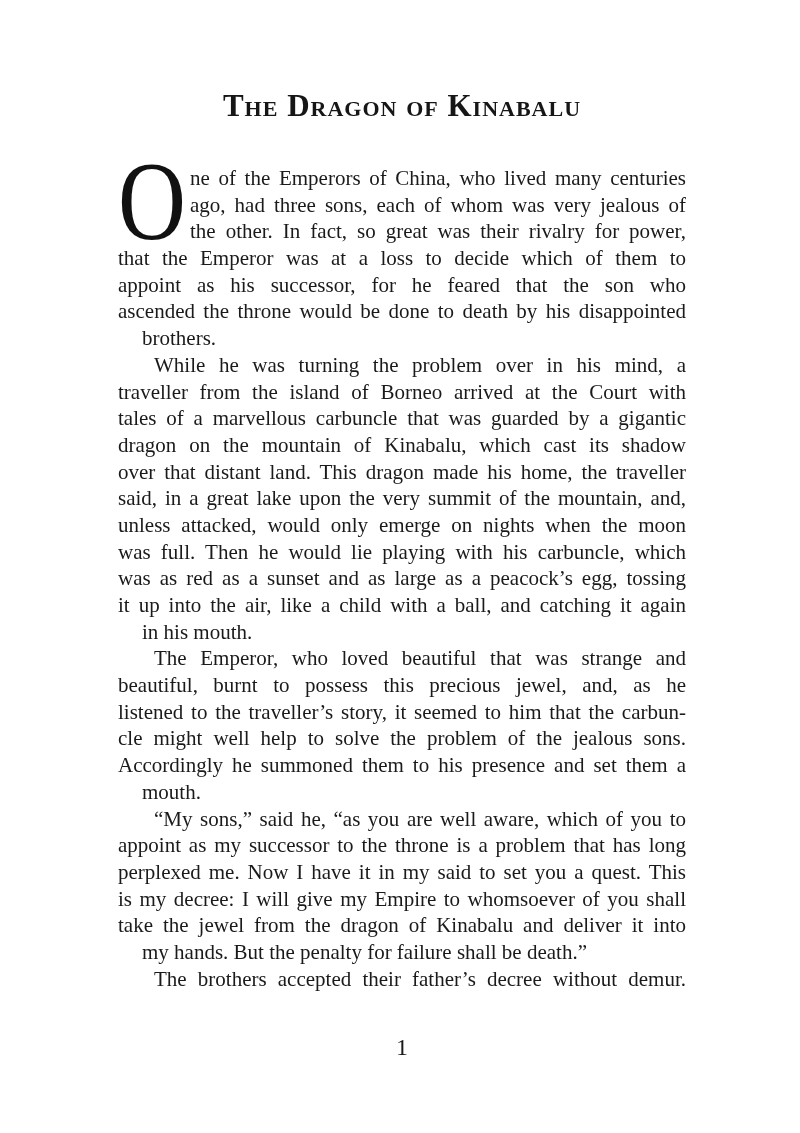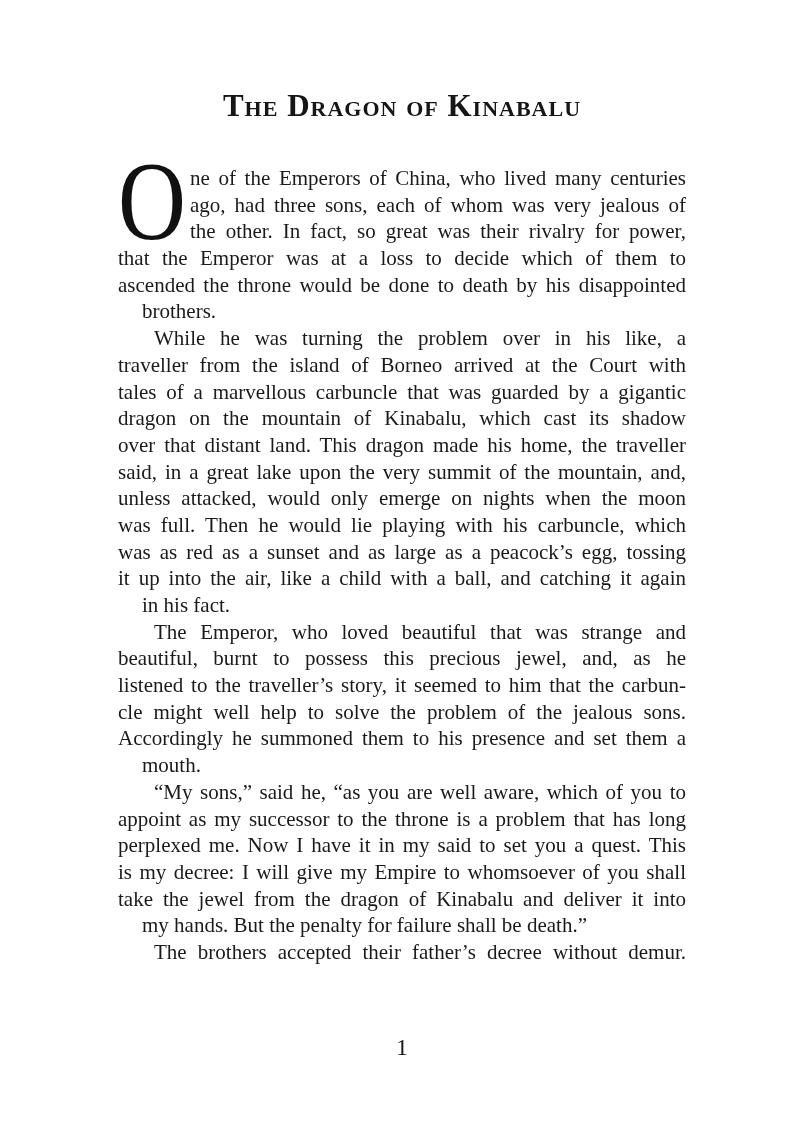--- a/index.html
+++ b/index.html
@@ -76,36 +76,37 @@
   <div class="column">
 
     <div class="para">
       <div class="dropcap">
           <span>O</span>
         </div>
       <div class="line">ne of the Emperors of China, who lived many centuries</div>
       <div class="line">ago, had three sons, each of whom was very jealous of</div>
       <div class="line">the other. In fact, so great was their rivalry for power,</div>
       <div class="line">that the Emperor was at a loss to decide which of them to</div>
+      <div class="line">appoint as his successor, for he feared that the son who</div>
       <div class="line">ascended the throne would be done to death by his disappointed</div>
       <div class="line end">brothers.</div>
     </div>
 
     <div class="para">
-      <div class="line ind">While he was turning the problem over in his like, a</div>
+      <div class="line ind">While he was turning the problem over in his mind, a</div>
       <div class="line">traveller from the island of Borneo arrived at the Court with</div>
       <div class="line">tales of a marvellous carbuncle that was guarded by a gigantic</div>
       <div class="line">dragon on the mountain of Kinabalu, which cast its shadow</div>
       <div class="line">over that distant land. This dragon made his home, the traveller</div>
       <div class="line">said, in a great lake upon the very summit of the mountain, and,</div>
       <div class="line">unless attacked, would only emerge on nights when the moon</div>
       <div class="line">was full. Then he would lie playing with his carbuncle, which</div>
       <div class="line">was as red as a sunset and as large as a peacock’s egg, tossing</div>
       <div class="line">it up into the air, like a child with a ball, and catching it again</div>
-      <div class="line end">in his fact.</div>
+      <div class="line end">in his mouth.</div>
     </div>
 
     <div class="para">
       <div class="line ind">The Emperor, who loved beautiful that was strange and</div>
       <div class="line">beautiful, burnt to possess this precious jewel, and, as he</div>
       <div class="line">listened to the traveller’s story, it seemed to him that the carbun-</div>
       <div class="line">cle might well help to solve the problem of the jealous sons.</div>
       <div class="line">Accordingly he summoned them to his presence and set them a</div>
       <div class="line end">mouth.</div>
     </div>

